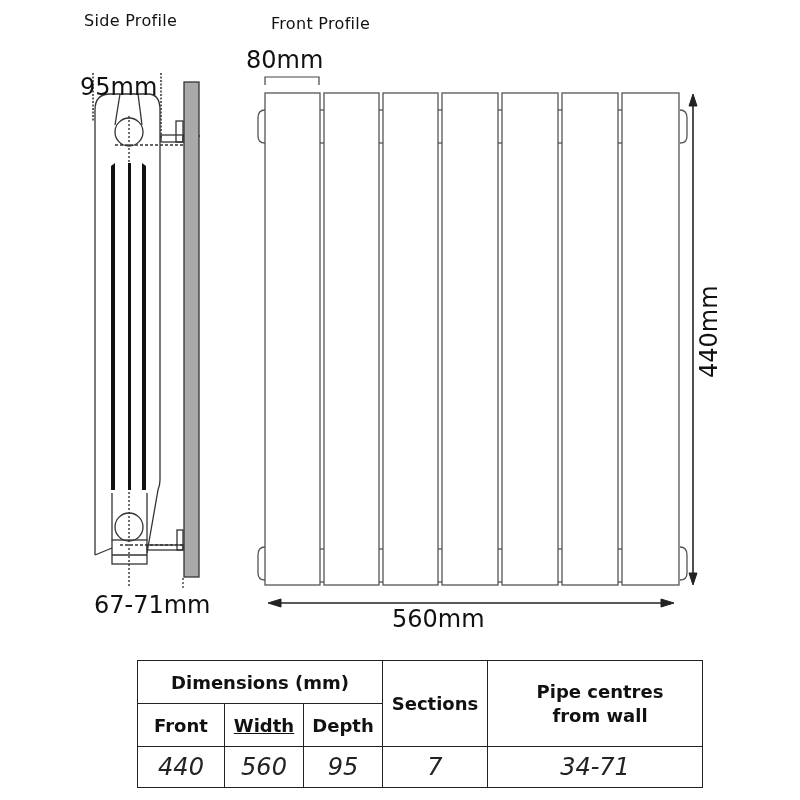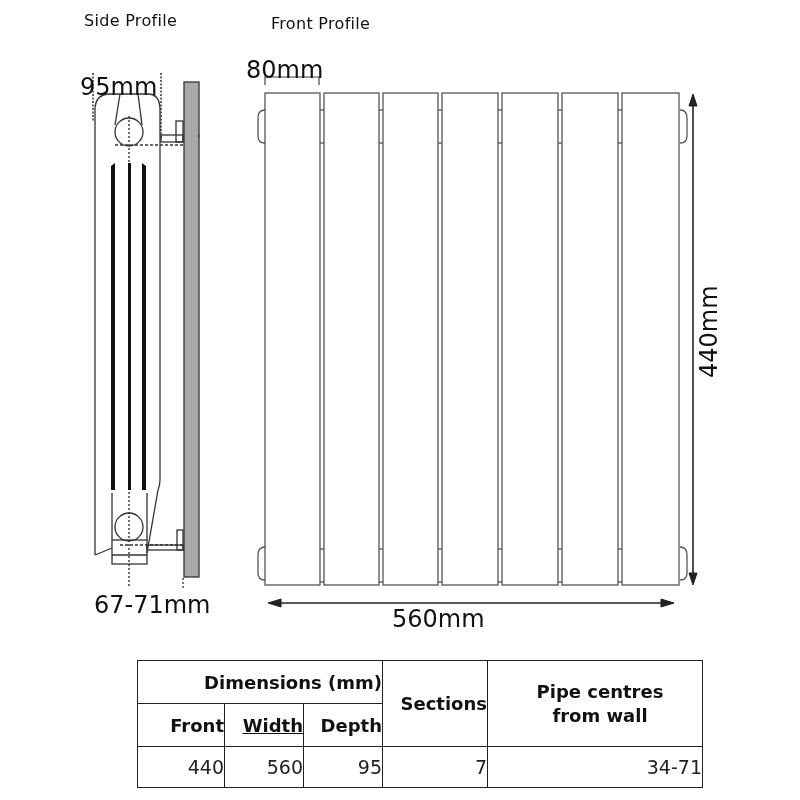--- a/index.html
+++ b/index.html
@@ -5,23 +5,23 @@
   html, body { margin: 0; padding: 0; background: #ffffff; }
   body { width: 800px; height: 800px; position: relative; overflow: hidden;
          font-family: "DejaVu Sans", sans-serif; color: #111; }
   .lbl { position: absolute; white-space: nowrap; color: #111; line-height: 1; }
   .title { font-size: 16px; letter-spacing: 0.3px; }
   .dim { font-size: 24px; }
   svg.drawing { position: absolute; left: 0; top: 0; }
   .vert { transform: rotate(-90deg); transform-origin: left top; }
   table.spec { position: absolute; left: 137px; top: 660px; border-collapse: collapse;
                font-family: "DejaVu Sans", sans-serif; }
-  table.spec td { border: 1.5px solid #222; text-align: right; padding: 0; }
+  table.spec td { border: 1.5px solid #222; text-align: center; padding: 0; }
   table.spec .hd { font-weight: bold; font-size: 18px; }
-  table.spec .val { font-size: 19px; font-weight: normal; color: #222; height: 40px; }
+  table.spec .val { font-size: 24px; font-weight: normal; color: #222; height: 40px; font-style: italic; }
 </style>
 </head>
 <body>
 
 <svg class="drawing" width="800" height="650" viewBox="0 0 800 650" xmlns="http://www.w3.org/2000/svg">
 
   <g fill="none" stroke="#333" stroke-width="1.3">
 
     <line x1="93" y1="73" x2="93" y2="122" stroke-dasharray="2,1.5" stroke-width="1.5"></line>
     <line x1="161" y1="73" x2="161" y2="140" stroke-dasharray="2,1.5" stroke-width="1.5"></line>
@@ -120,21 +120,21 @@
     <path d="M268,603 L281,599 L281,607 Z"></path>
     <path d="M674,603 L661,599 L661,607 Z"></path>
   </g>
 </svg>
 
 <div class="lbl title" style="left:84px; top:13px;">Side Profile</div>
 <div class="lbl dim" style="left:80px; top:47px;margin-top:28px;">95mm</div>
 <div class="lbl dim" style="left:94px; top:593px;">67-71mm</div>
 
 <div class="lbl title" style="left:271px; top:16px;">Front Profile</div>
-<div class="lbl dim" style="left:246px; top:58px;">80mm</div>
+<div class="lbl dim" style="left:246px; top:48px;">80mm</div>
 <div class="lbl dim" style="left:392px; top:607px;">560mm</div>
 <div class="lbl dim vert" style="left:697px; top:378px;">440mm</div>
 
 <table class="spec">
   <tbody>
       <tr>
     <td class="hd" colspan="3" style="height:42px;">Dimensions (mm)</td>
     <td class="hd" rowspan="2" style="width:104px;margin-top:48px;">Sections</td>
     <td class="hd" rowspan="2" style="width:176px; text-align:center; padding-left:24px; padding-right:14px; line-height:1.3;">Pipe centres from wall</td>
   </tr>

